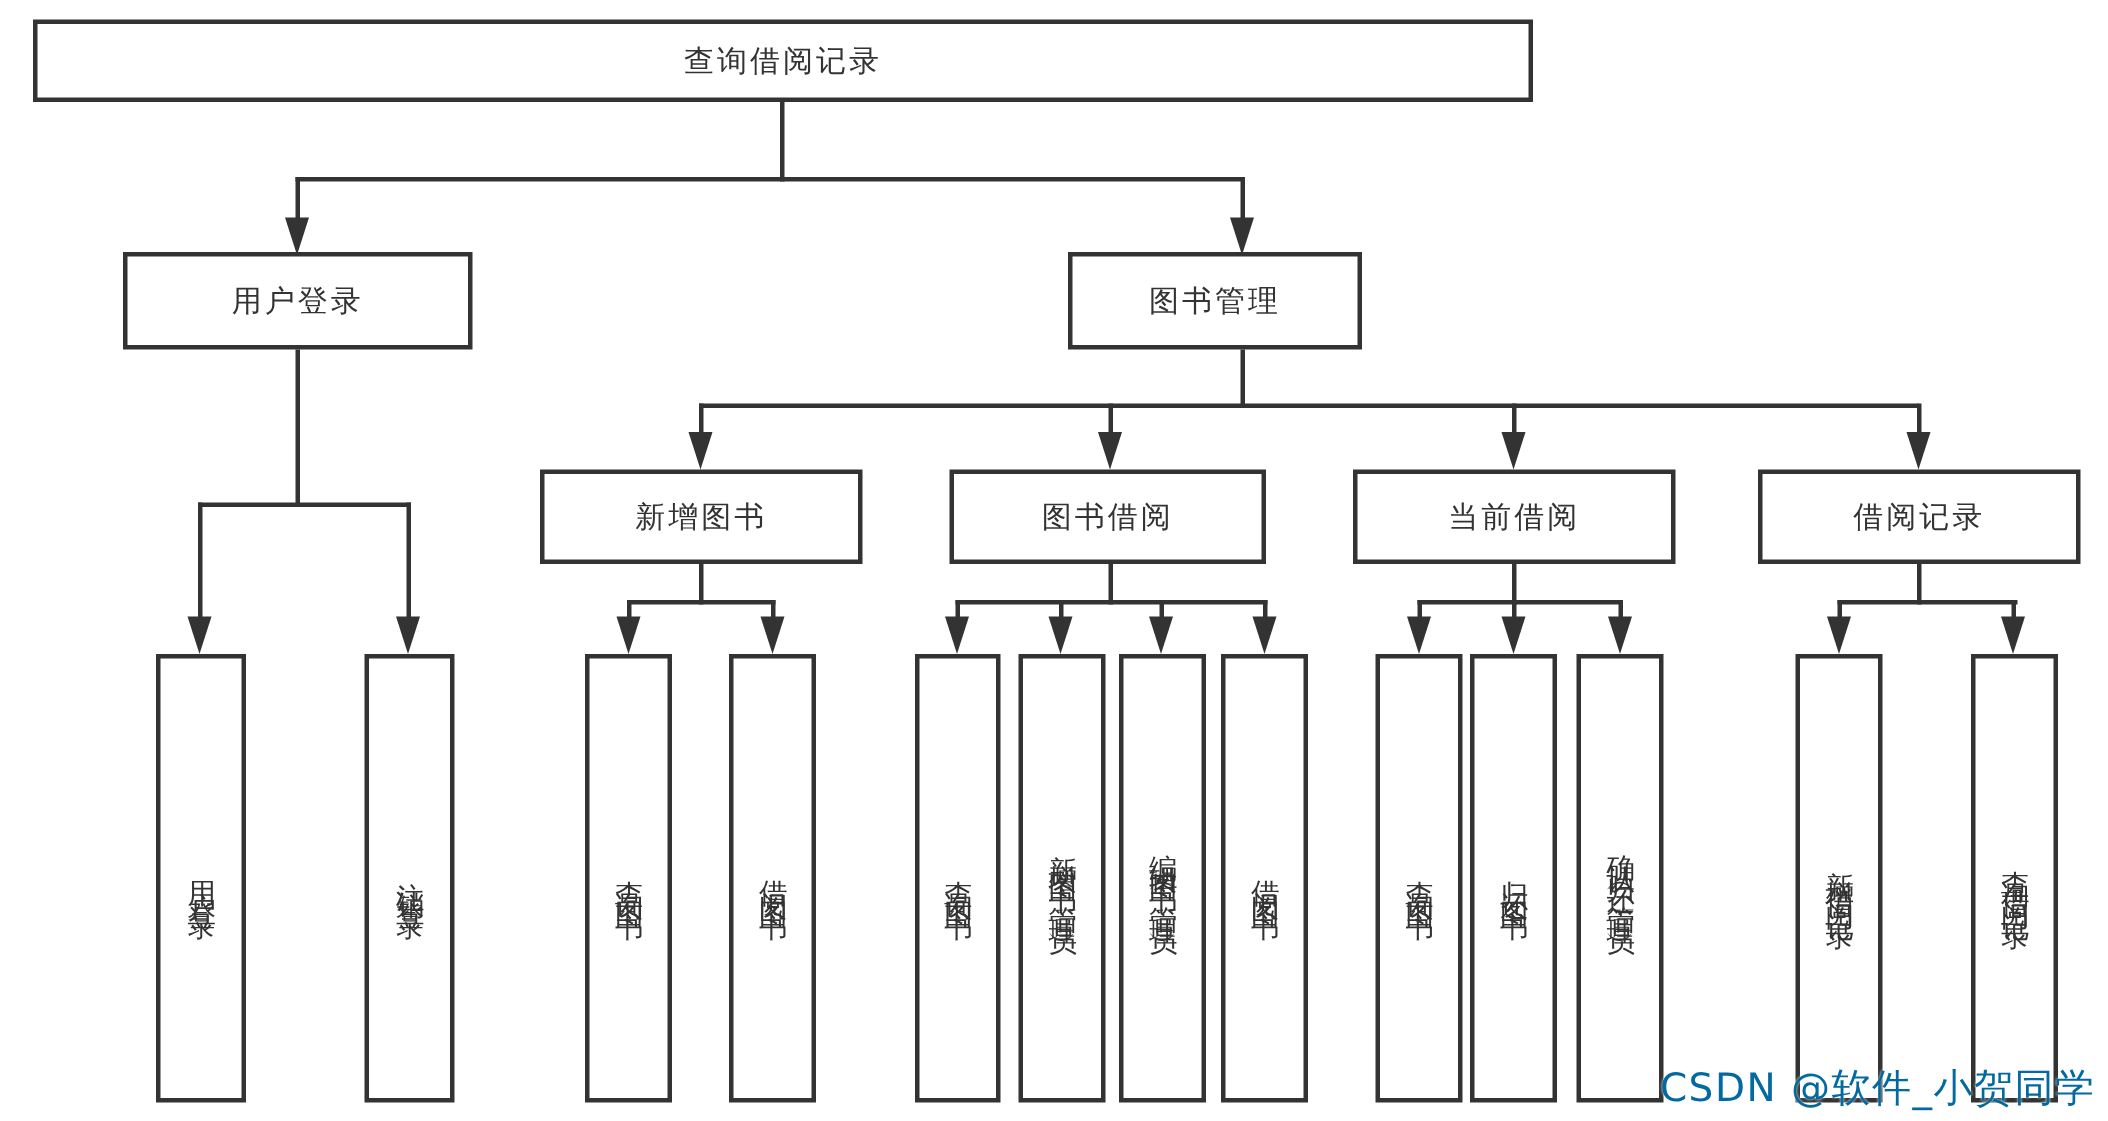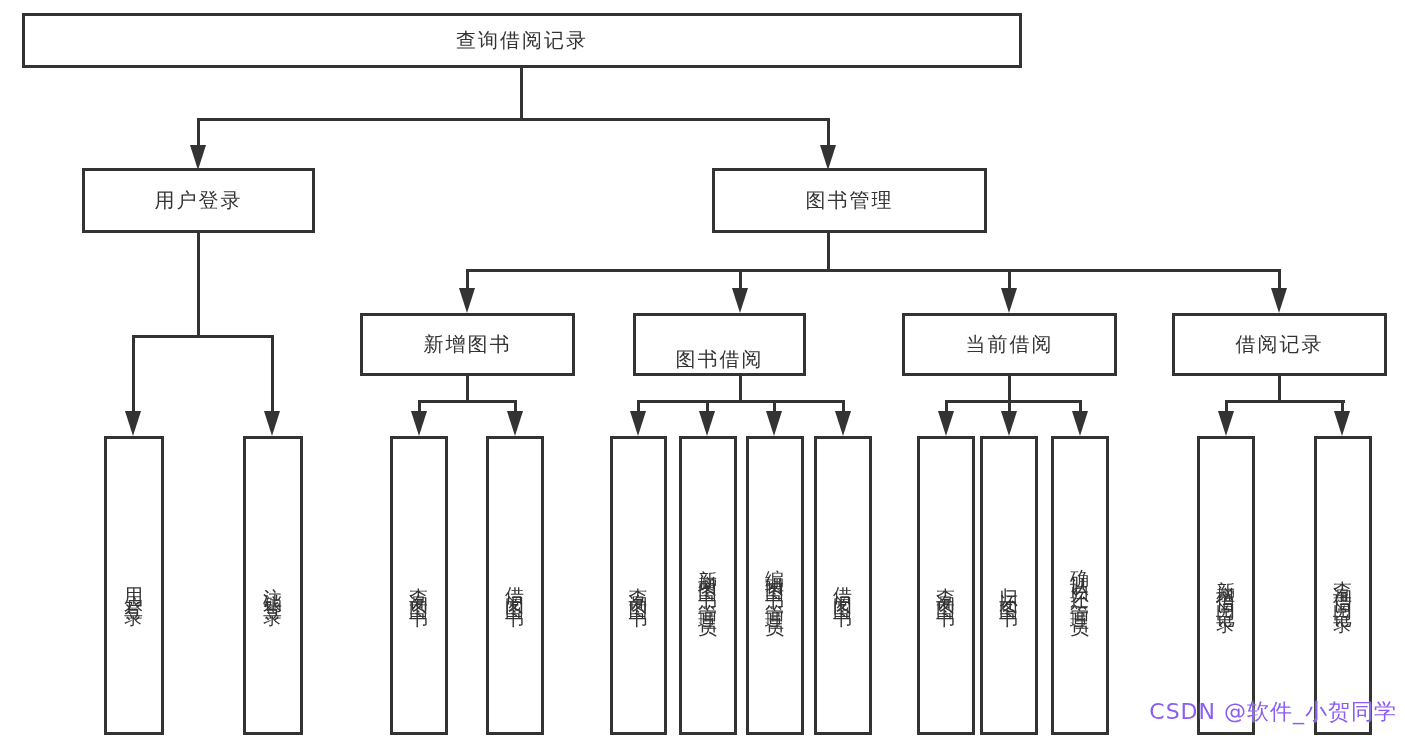--- a/index.html
+++ b/index.html
@@ -35,47 +35,47 @@
   .v{ width:3px; }
   .arrow{
     position:absolute;
     width:0;height:0;
     border-left:8px solid transparent;
     border-right:8px solid transparent;
     border-top:25px solid #333333;
   }
   .watermark{
     position:absolute;
-    right:8px;bottom:20px;
-    font-size:22px;
-    color:#8b5cf6;
+    right:8px;bottom:4px;
+    font-size:26px;
+    color:#0369a1;
     text-shadow:0 0 2px #ffffff;
     letter-spacing:1px;
   }
 </style>
 </head>
 <body>
 
 <div class="canvas">
 
   <div class="box hbox" style="left:22px;top:13px;width:1000px;height:55px;">
     <span>查询借阅记录</span>
   </div>
 
   <div class="box hbox" style="left:82px;top:168px;width:233px;height:65px;">
     <span>用户登录</span>
   </div>
-  <div class="box hbox" style="left:712px;top:168px;width:275px;height:65px;">
+  <div class="box hbox" style="left:712px;top:168px;width:196px;height:65px;">
     <span>图书管理</span>
   </div>
 
   <div class="box hbox" style="left:360px;top:313px;width:215px;height:63px;">
     <span>新增图书</span>
   </div>
-  <div class="box hbox" style="left:633px;top:313px;width:173px;height:63px;align-items:flex-end;">
+  <div class="box hbox" style="left:633px;top:313px;width:211px;height:63px;">
     <span>图书借阅</span>
   </div>
   <div class="box hbox" style="left:1172px;top:313px;width:215px;height:63px;">
     <span>借阅记录</span>
   </div>
   <div class="box hbox" style="left:902px;top:313px;width:215px;height:63px;">
     <span>当前借阅</span>
   </div>
 
   <div class="box vbox" style="left:104px;top:436px;width:60px;height:299px;">

